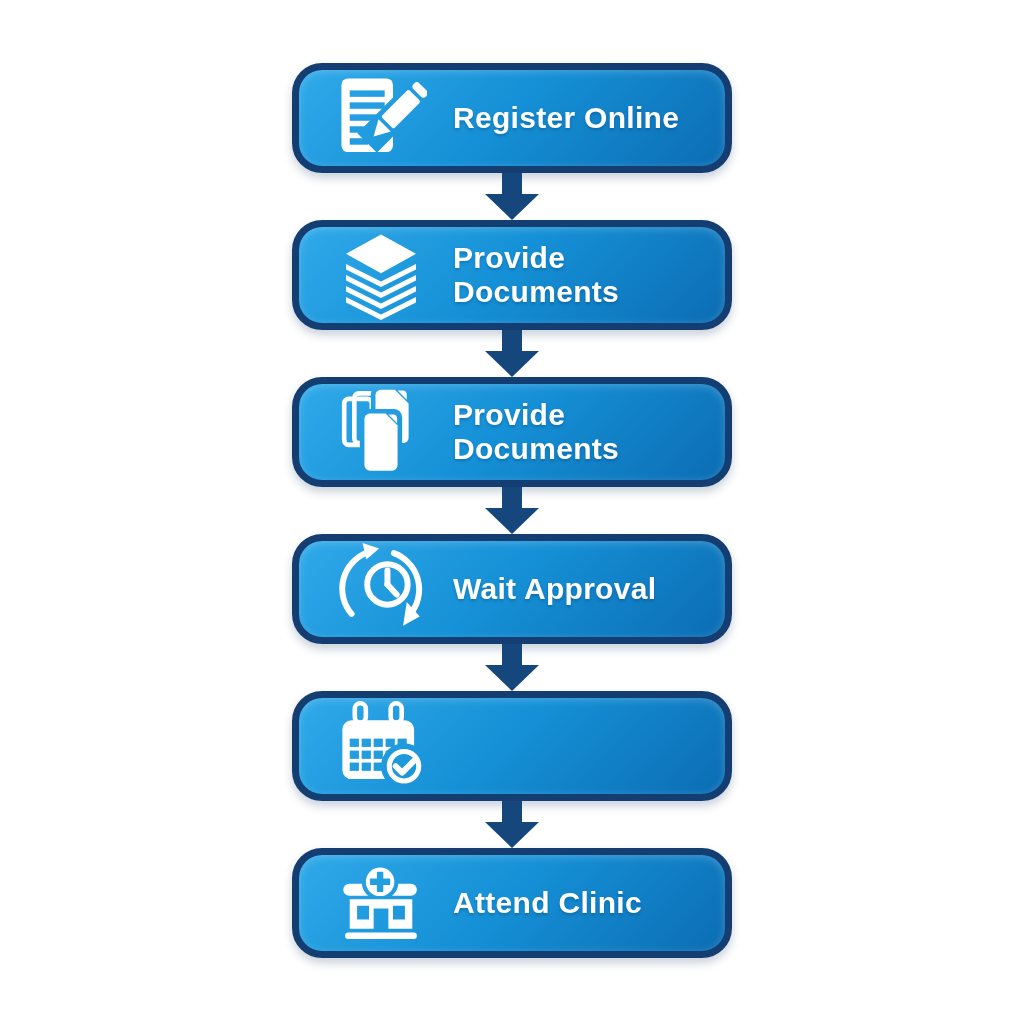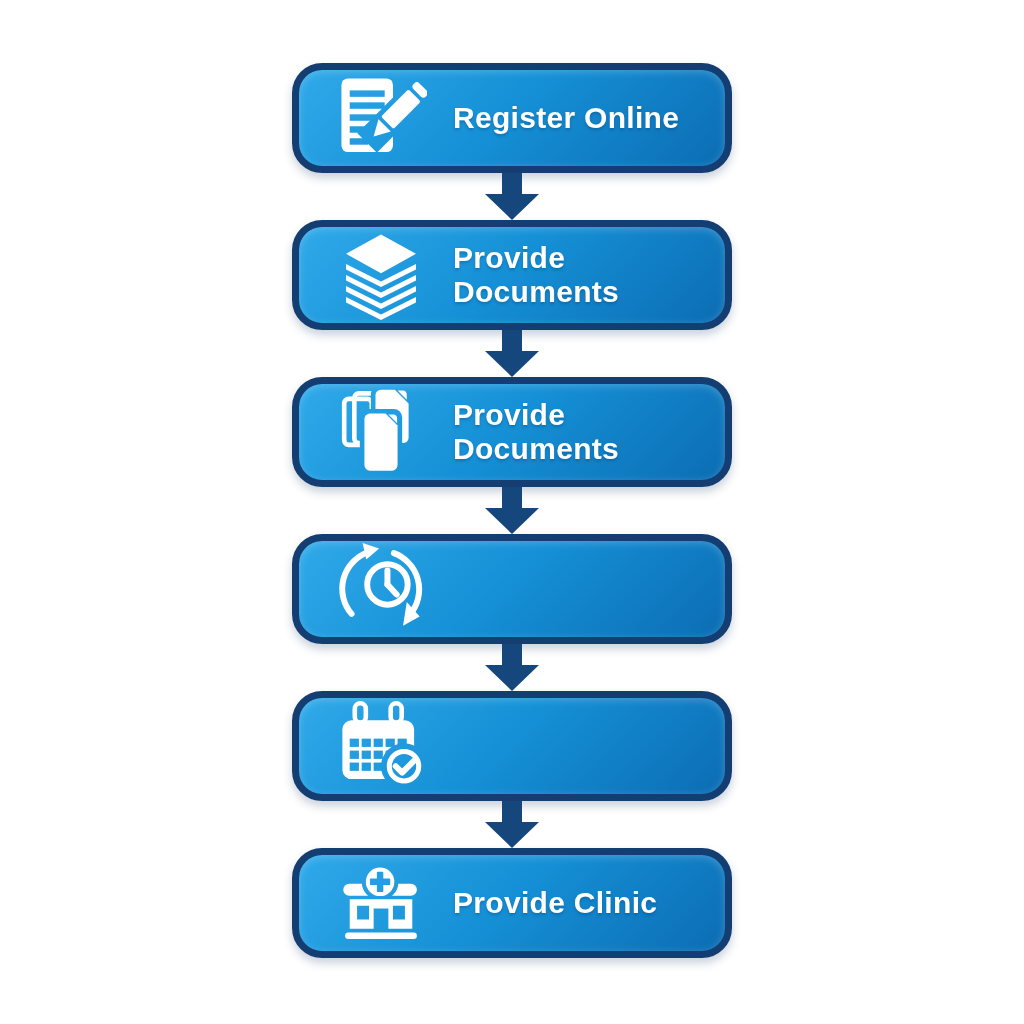--- a/index.html
+++ b/index.html
@@ -169,20 +169,23 @@
           <path d="M57,45 V30"></path>
           <path d="M57,45 L67,56"></path>
           <path d="M18,77 A42,42 0 0 1 36,10"></path>
           <path d="M64,11 A42,42 0 0 1 82,77"></path>
         </g>
         <g fill="currentColor">
           <path d="M48,6 L30,0 L34,18 Z"></path>
           <path d="M74,90 L92,80 L78,64 Z"></path>
         </g>
       </svg>
+    </span>
+    <span class="label">
+      <span>Wait Approval</span>
     </span>
   </div>
 
   <div class="connector">
     <div class="shaft"></div>
     <div class="head"></div>
   </div>
 
   <div class="step">
     <span class="icon">
@@ -237,17 +240,17 @@
             <rect x="38" y="23.5" width="22" height="7" rx="1" fill="#000"></rect>
           </mask>
         </defs>
         <rect x="9" y="29" width="80" height="13" rx="6.5" fill="currentColor" mask="url(#m6a)"></rect>
         <circle cx="49" cy="27" r="15.5" fill="currentColor" mask="url(#m6b)"></circle>
         <path fill="currentColor" fill-rule="evenodd" d="M16,46 h68 v32 h-68 z M24,53 h13 v15 h-13 z M63,53 h13 v15 h-13 z M42,56 h16 v22 h-16 z"></path>
         <rect x="11" y="82" width="78" height="7" rx="3.5" fill="currentColor"></rect>
       </svg>
     </span>
     <span class="label">
-      <span>Provide Clinic</span>
+      <span>Attend Clinic</span>
     </span>
   </div>
 
 </div>
 
 </body></html>

